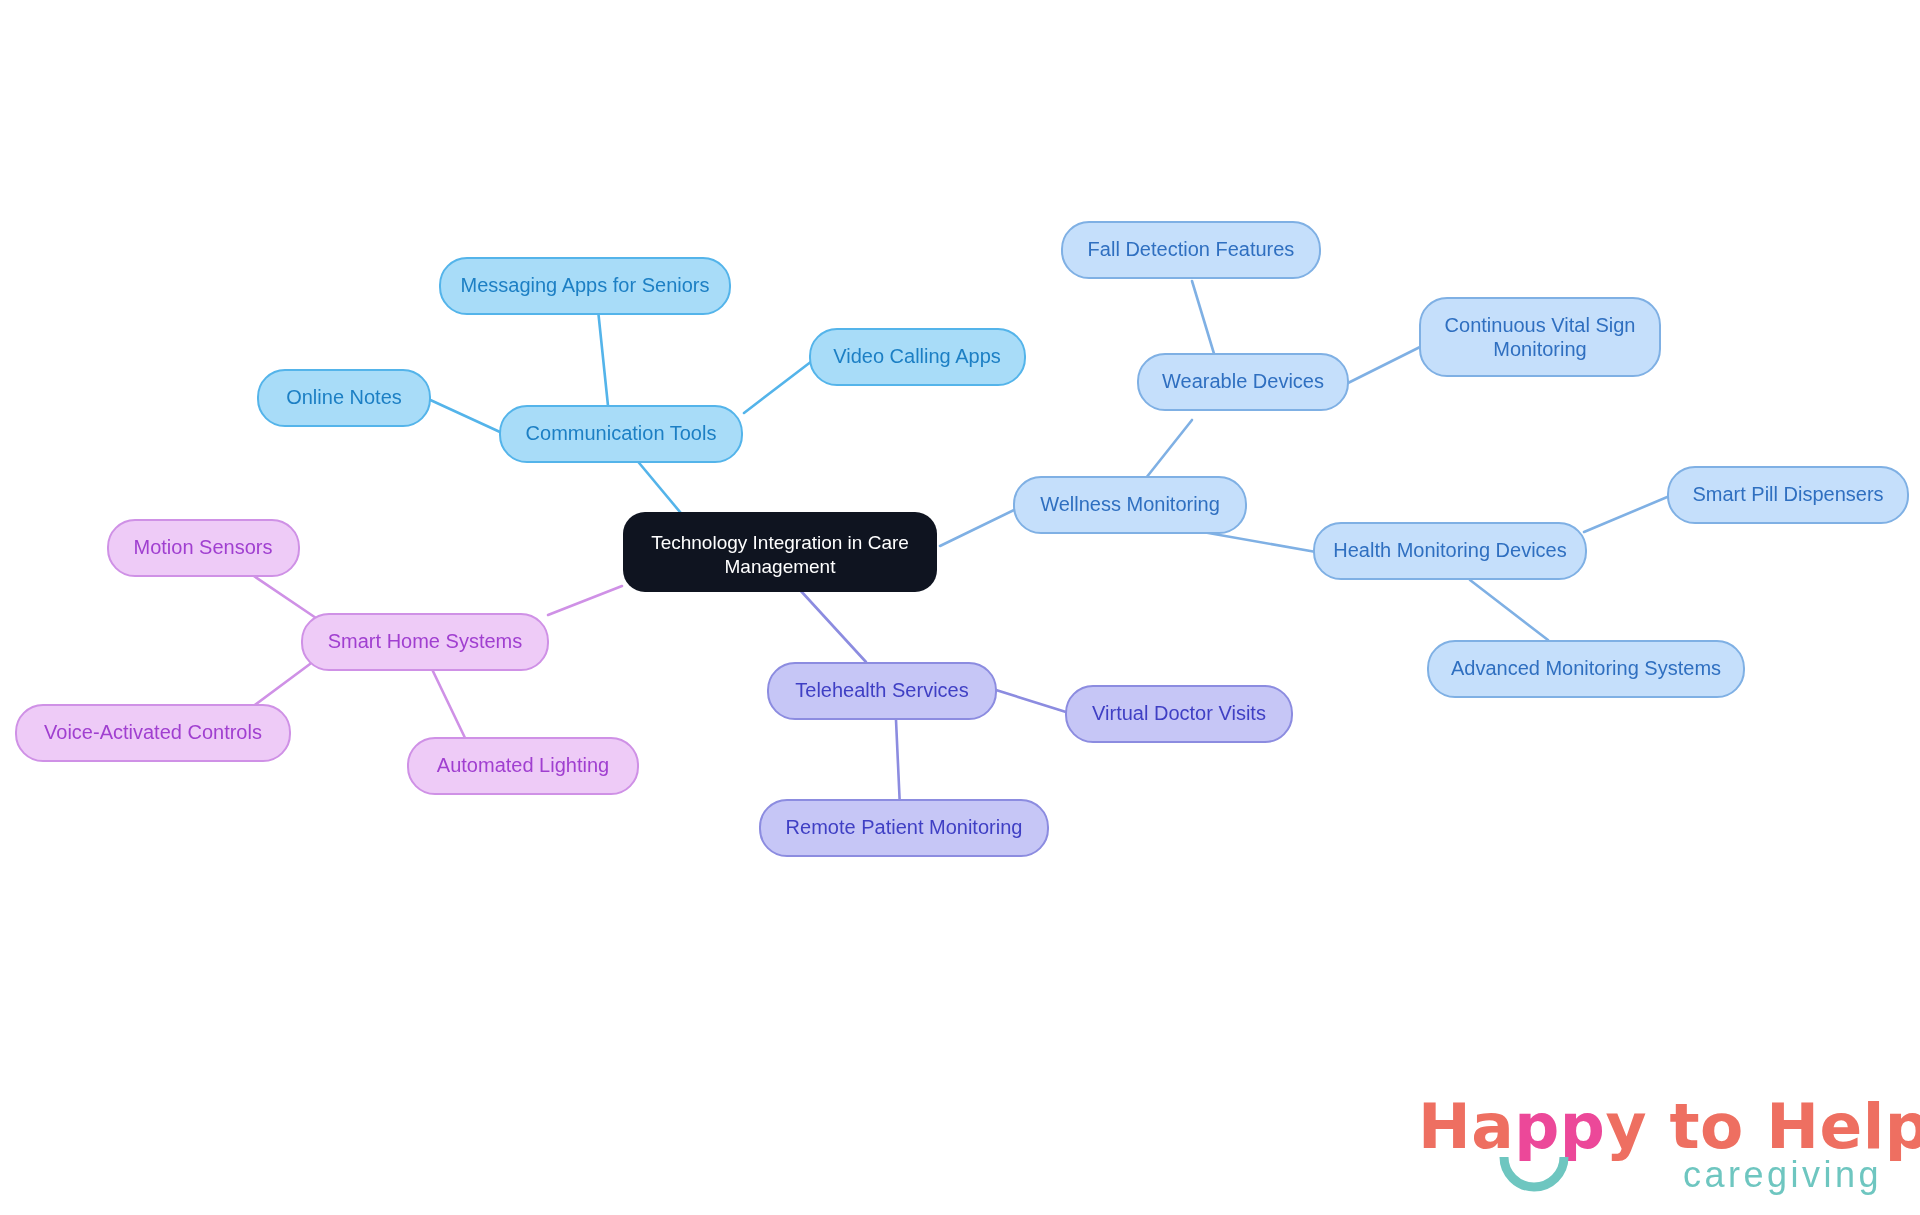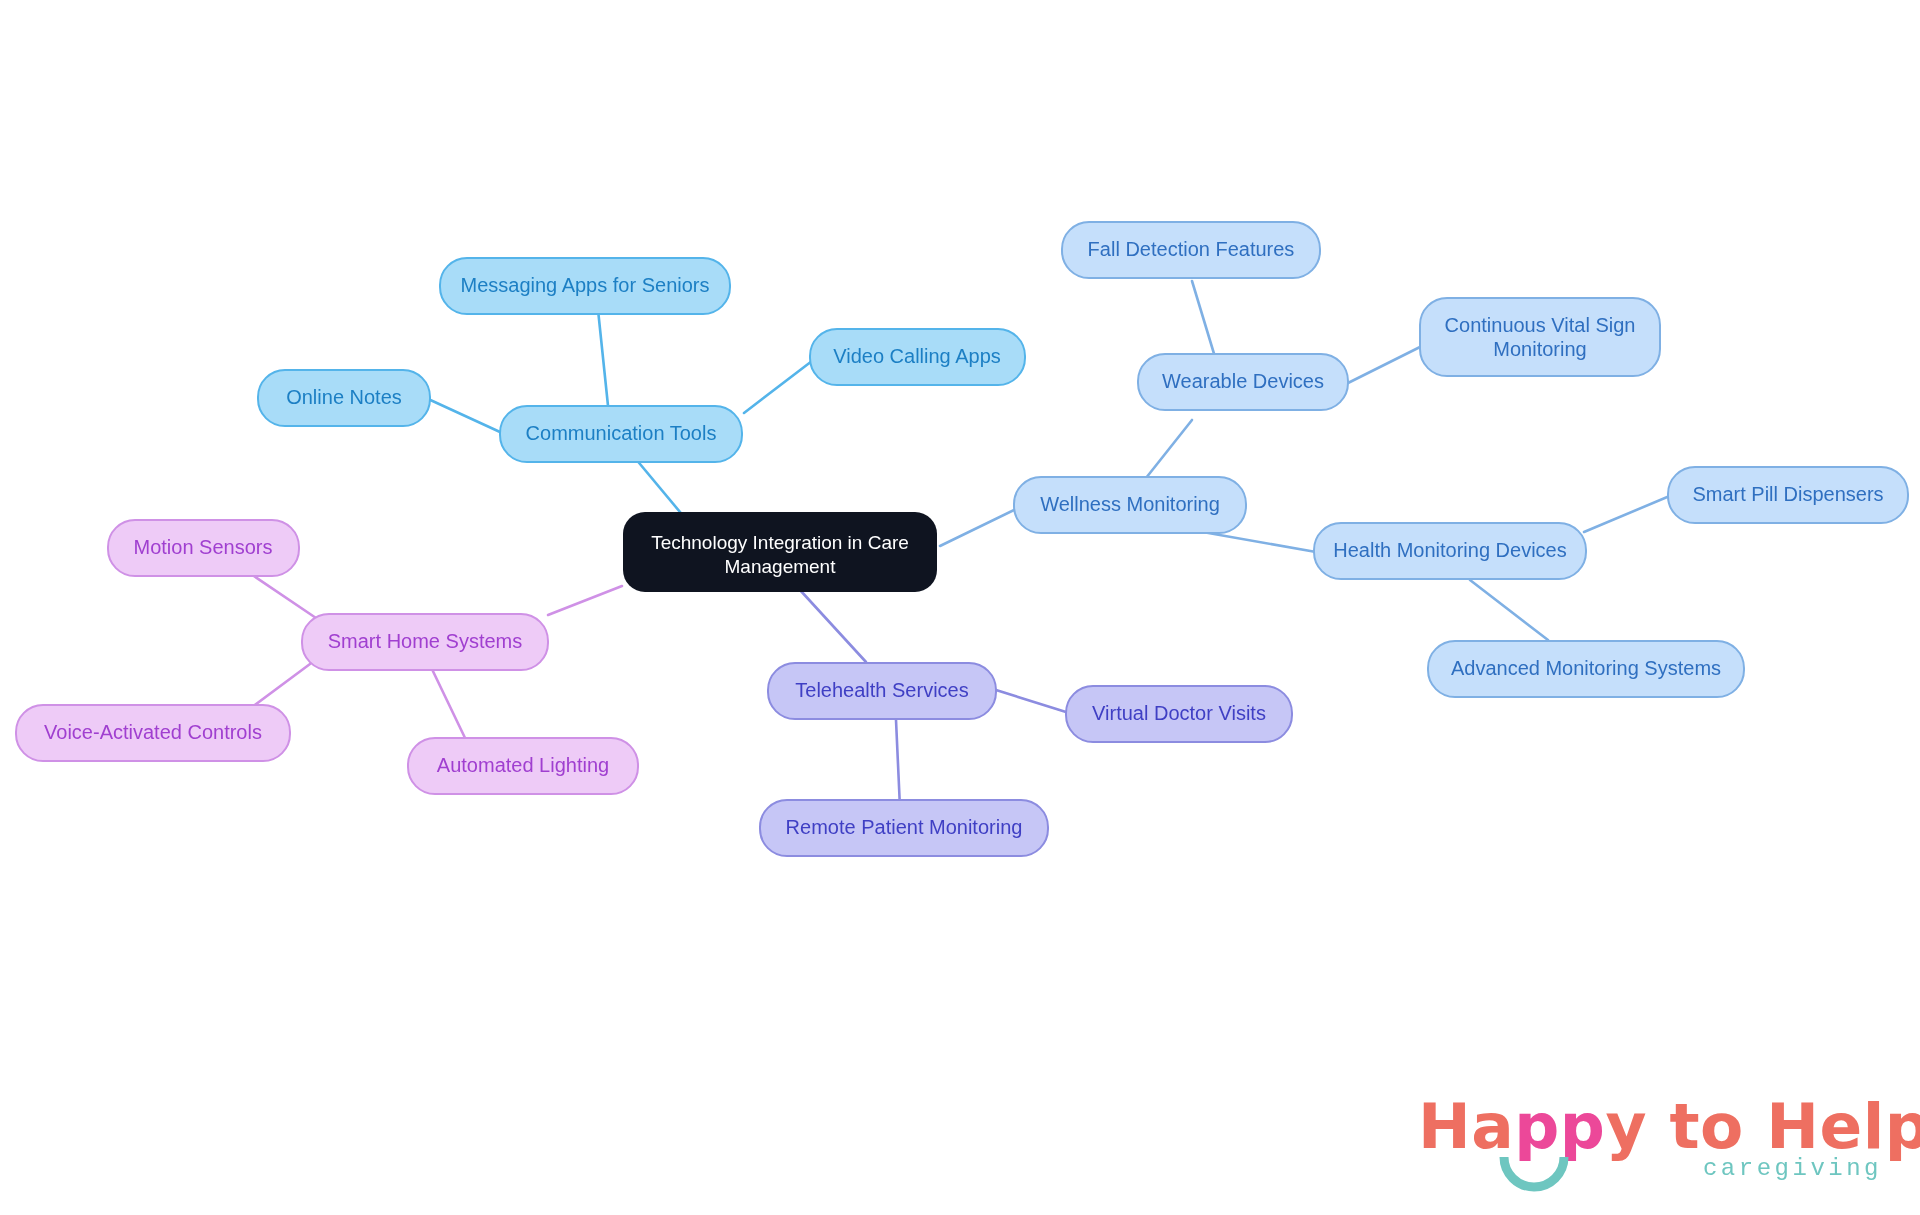--- a/index.html
+++ b/index.html
@@ -52,22 +52,22 @@
     letter-spacing: 0.5px;
     white-space: nowrap;
     line-height: 1;
   }
   .logo-coral { color: #ee6f61; }
   .logo-teal  { color: #ec4899; }
   .logo-sub {
     position: absolute;
     right: 6px;
     top: 62px;
-    font-family: Liberation Mono, monospace;
-    font-size: 24px;
+    font-family: Liberation Sans, sans-serif;
+    font-size: 36px;
     letter-spacing: 3.5px;
     color: #6ec6c0;
     white-space: nowrap;
     line-height: 1;
   }
   #logo-smile {
     position: absolute;
     left: 80px;
     top: 60px;
     width: 72px;

